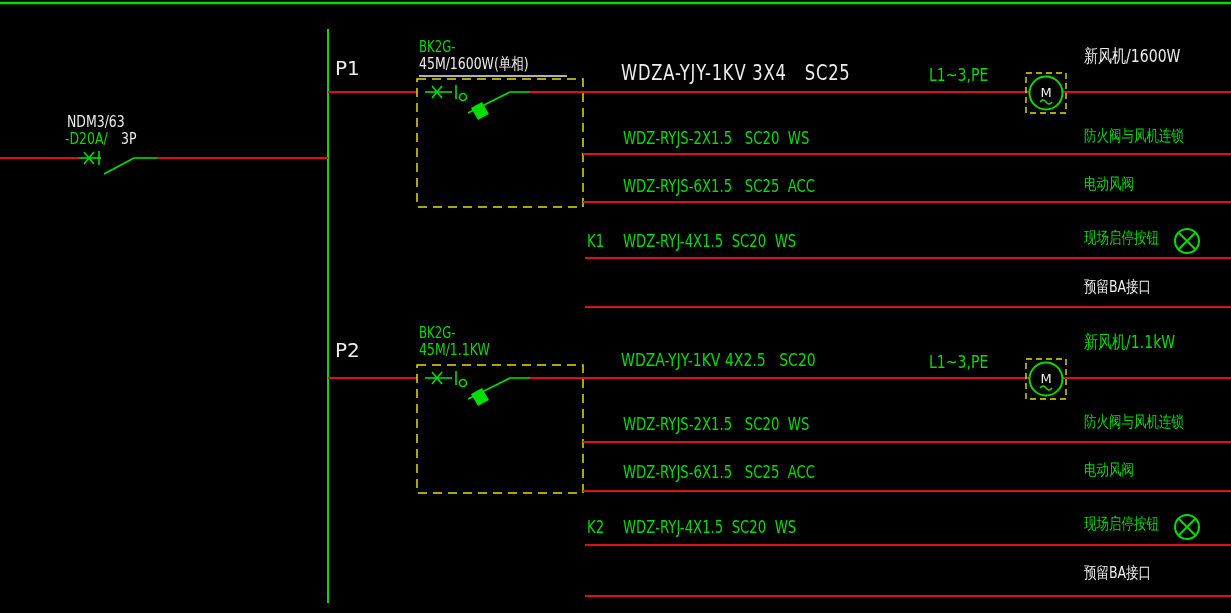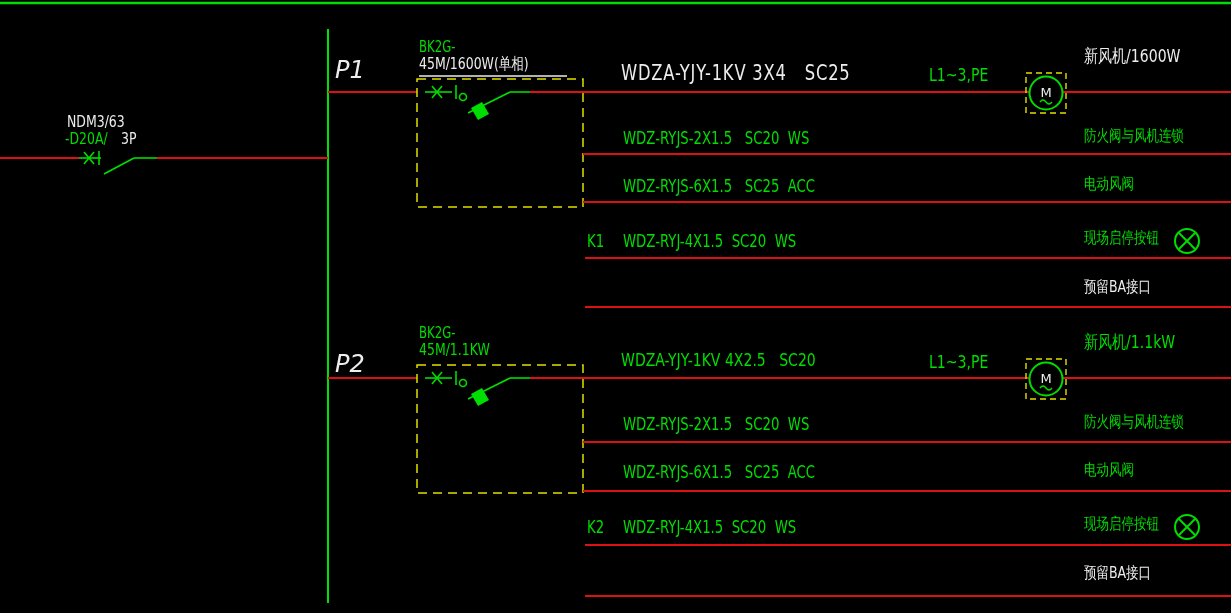--- a/index.html
+++ b/index.html
@@ -10,21 +10,21 @@
   #drawing{position:absolute;left:0;top:0;}
   .t{position:absolute;white-space:pre;line-height:1.05;}
   .cond{transform:scaleX(0.78);transform-origin:0 0;}
   .green{color:#00dd00;}
   .white{color:#ededed;}
   .f15{font-size:15px;}
   .f16{font-size:16px;}
   .f17{font-size:17px;}
   .f18{font-size:18px;}
   .f21{font-size:21px;letter-spacing:1px;}
-  .f24{font-size:24px;font-style:italic;}
+  .f24{font-size:20px;}
   .cjk{font-size:16px;letter-spacing:0px;}
   svg line, svg circle, svg polyline, svg rect, svg path{vector-effect:non-scaling-stroke;}
 </style>
 </head>
 <body>
 
 <div id="canvas">
 
   <svg id="drawing" width="1231" height="613" viewBox="0 0 1231 613">
 
@@ -126,21 +126,21 @@
 
   <div class="t green f17 cond" style="left:623px;top:178px;">WDZ-RYJS-6X1.5   SC25  ACC</div>
   <div class="t green cjk cond" style="left:1084px;top:176px;">电动风阀</div>
 
   <div class="t green f17 cond" style="left:587px;top:233px;">K1</div>
   <div class="t green f17 cond" style="left:623px;top:233px;">WDZ-RYJ-4X1.5  SC20  WS</div>
   <div class="t green cjk cond" style="left:1084px;top:230px;">现场启停按钮</div>
 
   <div class="t white cjk cond" style="left:1084px;top:279px;">预留BA接口</div>
 
-  <div class="t white f24" style="left:335px;top:352px;">P2</div>
+  <div class="t white f24" style="left:335px;top:340px;">P2</div>
   <div class="t green f15 cond" style="left:419px;top:326px;">BK2G-</div>
   <div class="t green f16 cond" style="left:419px;top:342px;">45M/1.1KW</div>
   <div class="t green f18 cond" style="left:621px;top:351px;">WDZA-YJY-1KV 4X2.5   SC20</div>
   <div class="t green f18 cond" style="left:929px;top:353px;">L1~3,PE</div>
   <div class="t green f18 cond" style="left:1084px;top:333px;">新风机/1.1kW</div>
 
   <div class="t green f17 cond" style="left:623px;top:416px;">WDZ-RYJS-2X1.5   SC20  WS</div>
   <div class="t green cjk cond" style="left:1084px;top:414px;">防火阀与风机连锁</div>
 
   <div class="t green f17 cond" style="left:623px;top:464px;">WDZ-RYJS-6X1.5   SC25  ACC</div>

